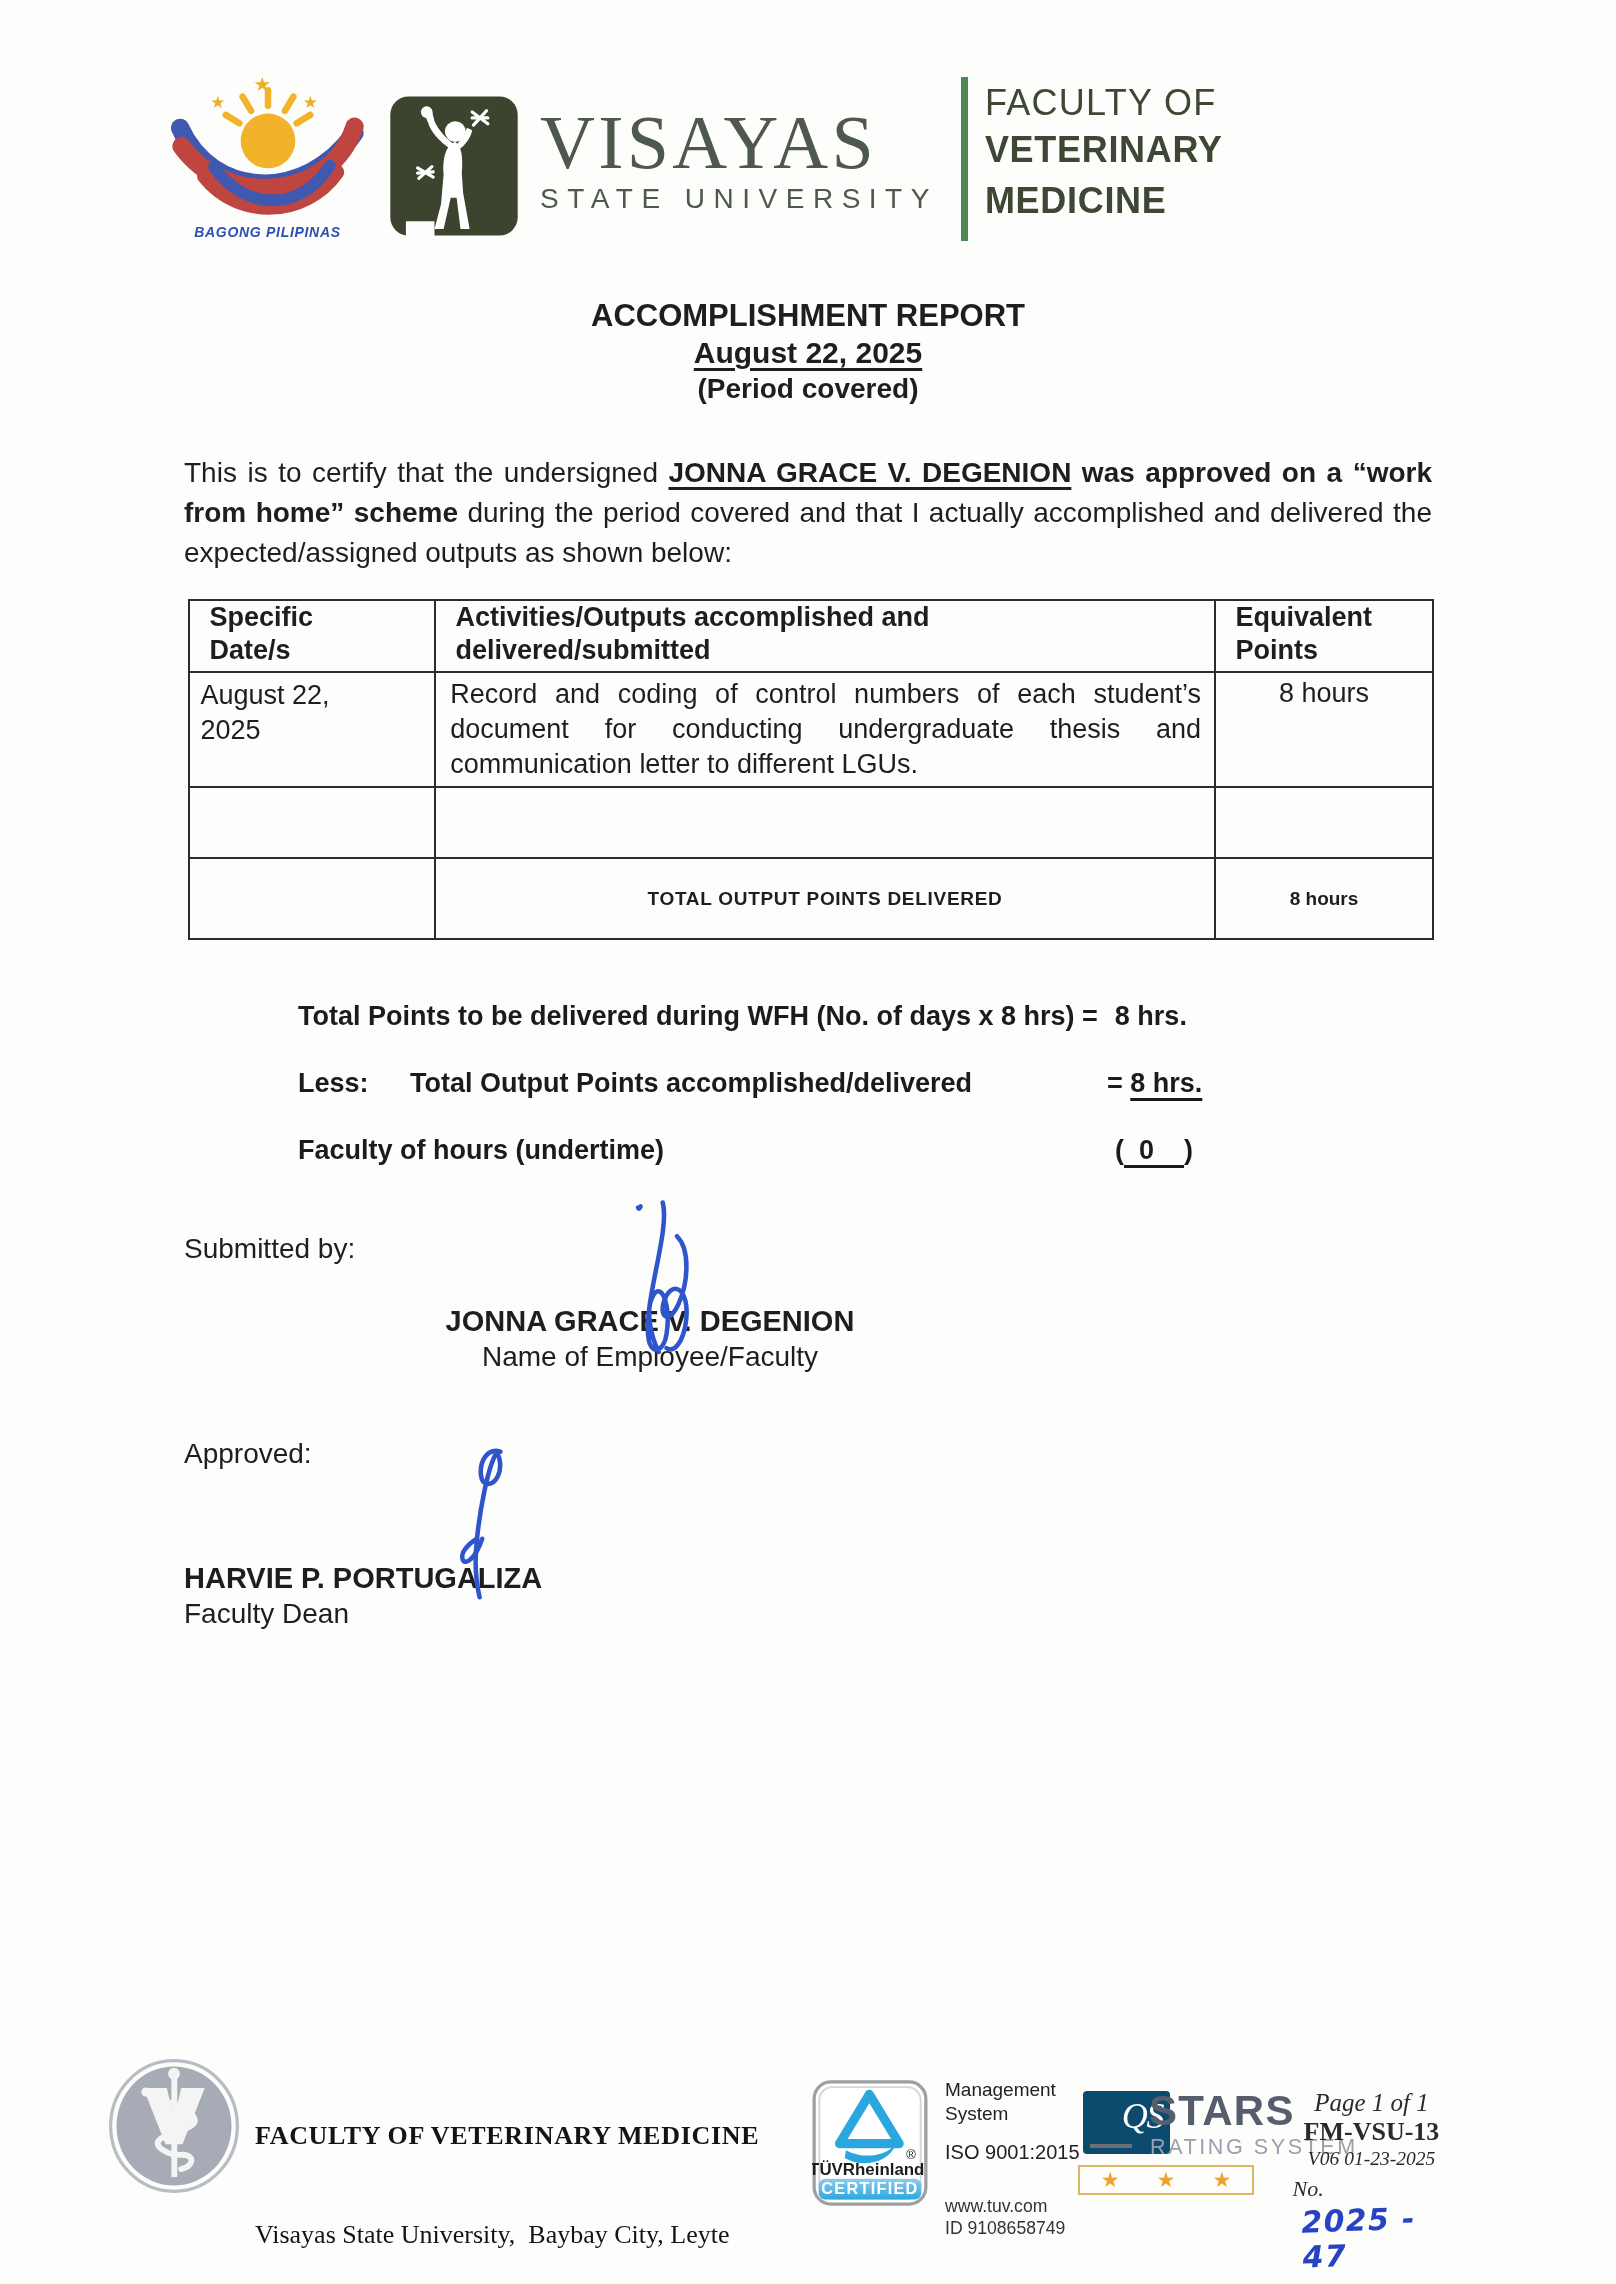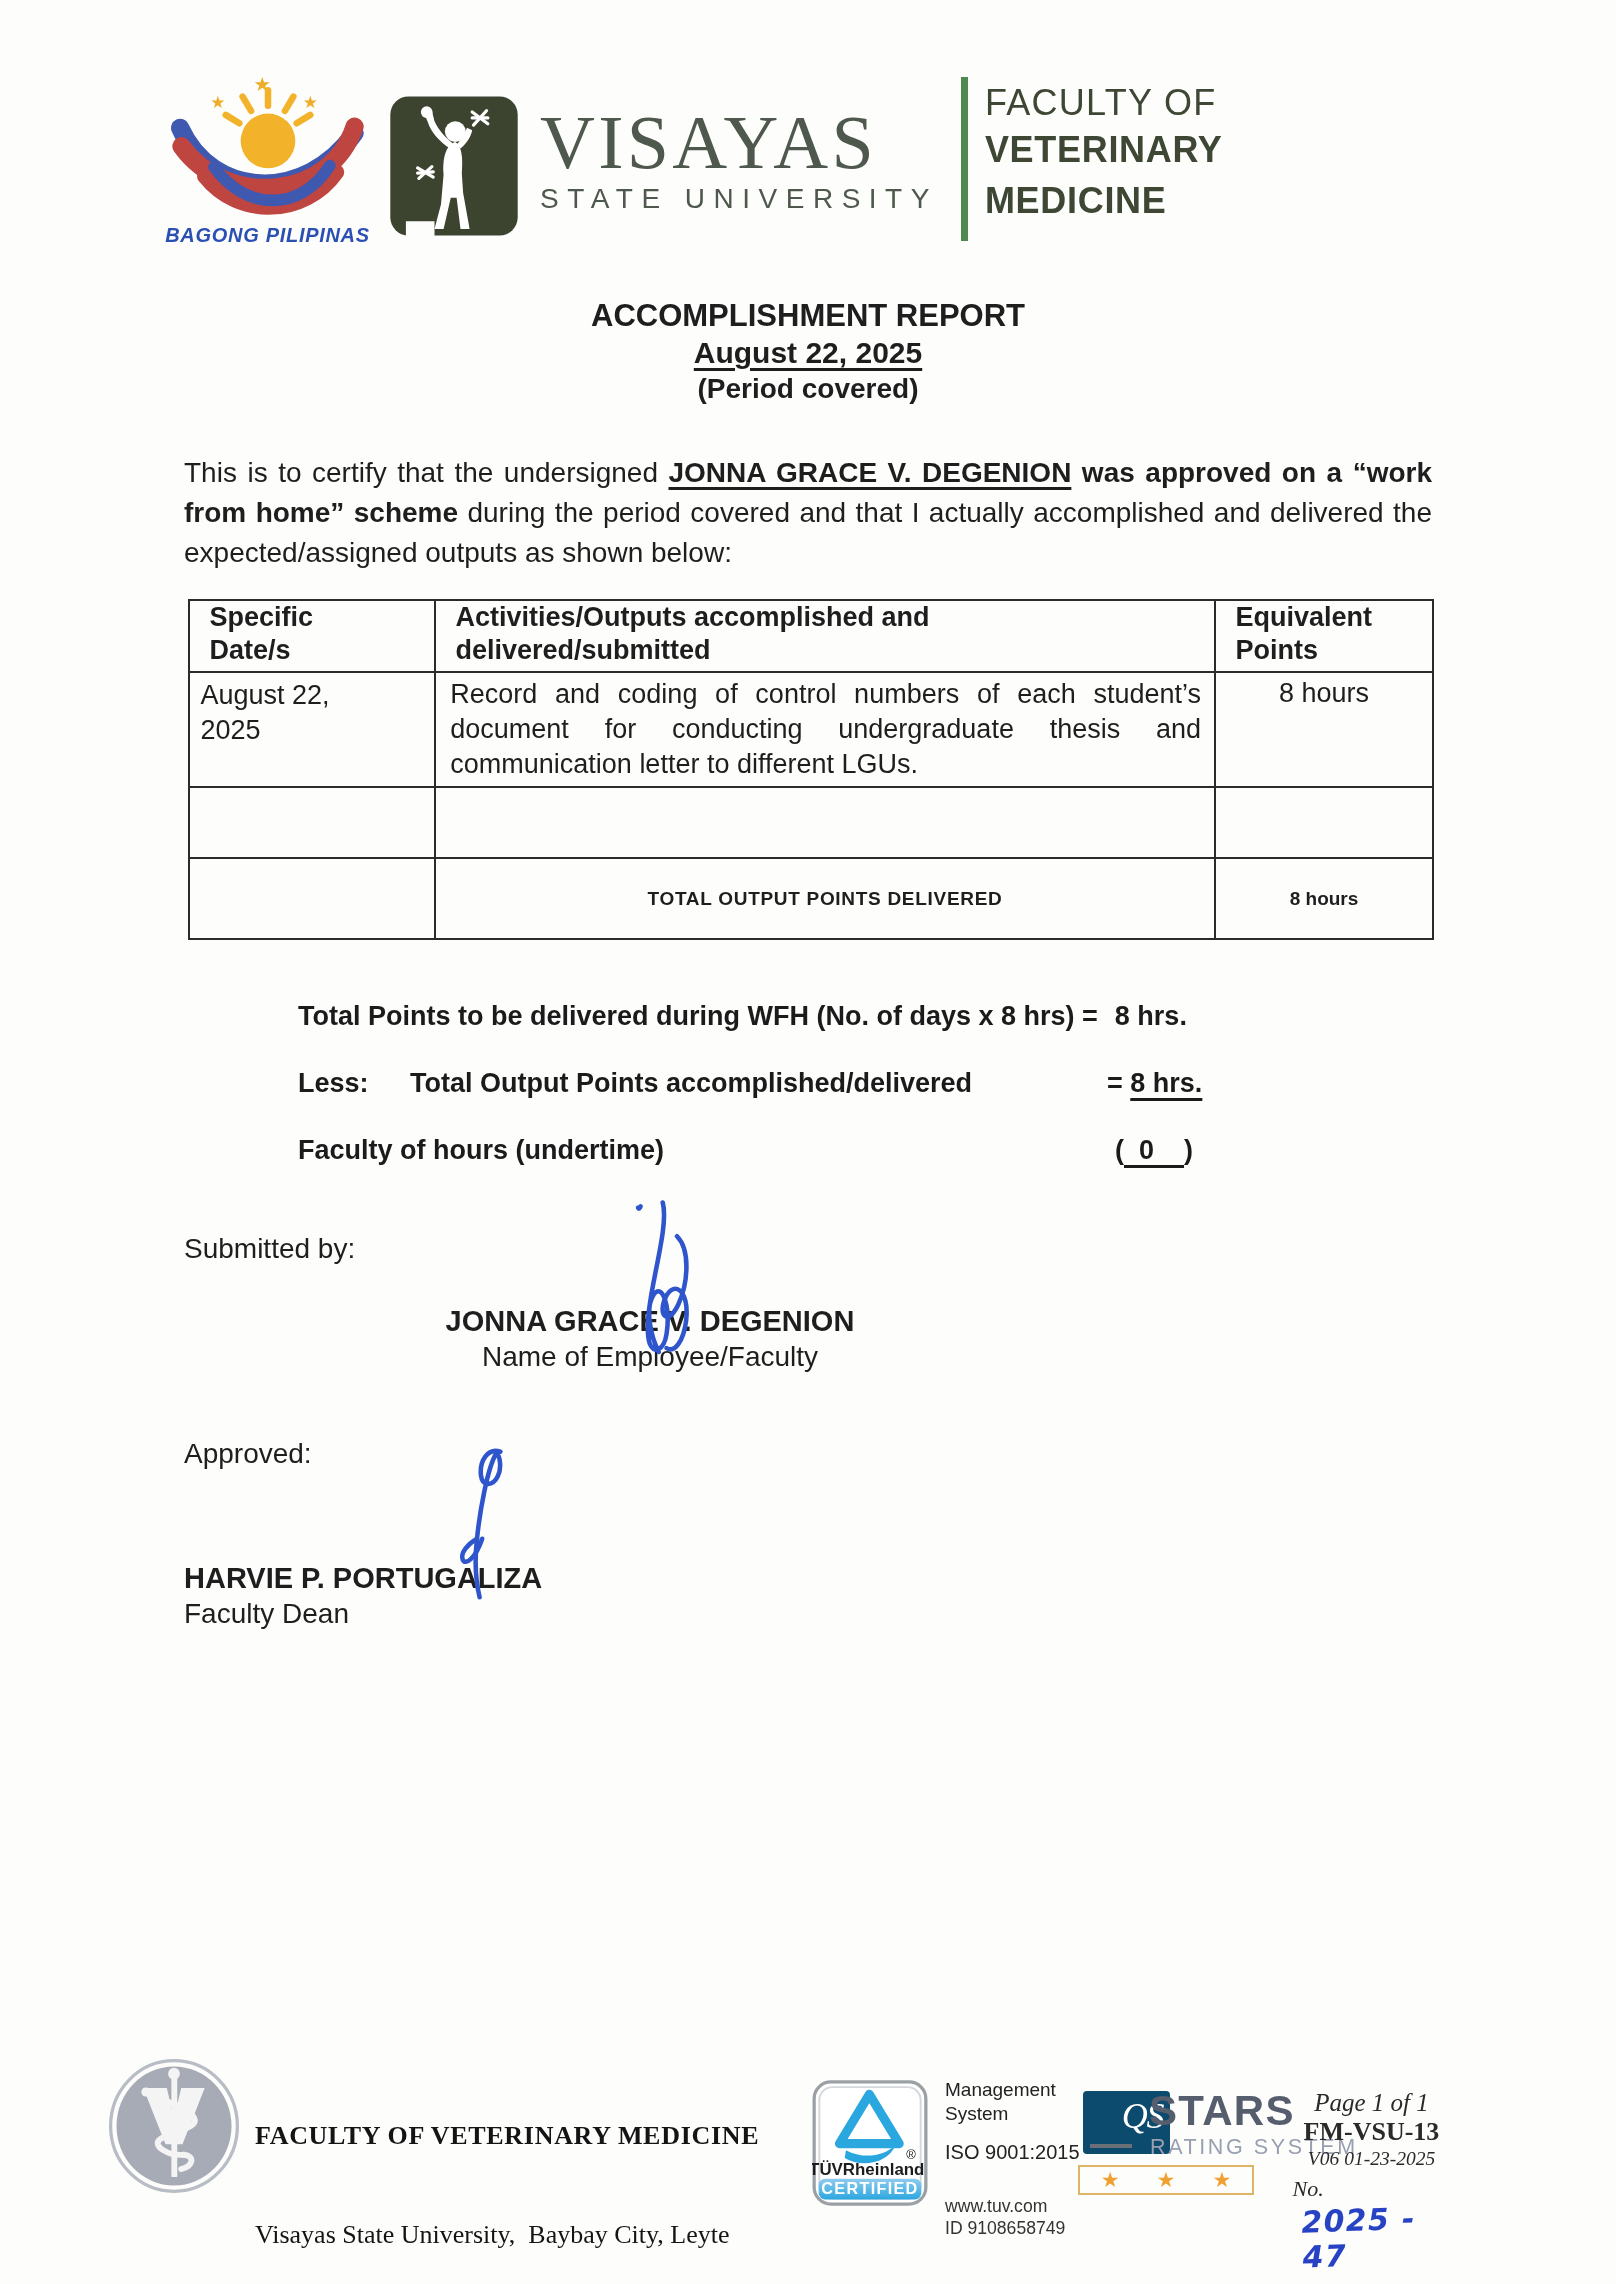--- a/index.html
+++ b/index.html
@@ -4,21 +4,21 @@
 <style>
   html,body { margin:0; padding:0; background:#e8e8e8; }
   .page {
     position:relative; width:1616px; height:2284px; margin:0 auto;
     background:#fdfdfc; color:#1e1e1e; overflow:hidden;
     font-family:"Liberation Sans", sans-serif;
   }
   
   .header { display:flex; align-items:flex-start; padding:68px 0 0 164px; height:195px; }
   .bp-wrap { width:207px; text-align:center; }
-  .bp-caption { margin-top:2.6px; font-size:20px; font-weight:bold; font-style:italic;
+  .bp-caption { margin-top:2.6px; font-size:14px; font-weight:bold; font-style:italic;
     color:#2b50b4; letter-spacing:0.7px; }
   .statue-wrap { margin:27px 0 0 18px; }
   .vsu-word { margin:38px 0 0 21px; color:#4e584c; }
   .vsu-name { font-family:"Liberation Serif", serif; font-size:76px; line-height:72px;
     letter-spacing:3.3px; font-weight:500; }
   .vsu-sub { font-size:28px; letter-spacing:8.5px; margin-top:5.2px; color:#4e584c; }
   .green-bar { width:6.5px; height:164px; background:#4d8a4f; margin:9px 17px 0 23.5px; }
   .faculty-word { margin-top:14.3px; color:#3d4734; }
   .fac-l1 { font-size:36px; letter-spacing:1.3px; line-height:42px; }
   .fac-l2, .fac-l3 { font-size:36px; font-weight:800; line-height:51px; letter-spacing:0.7px; }

